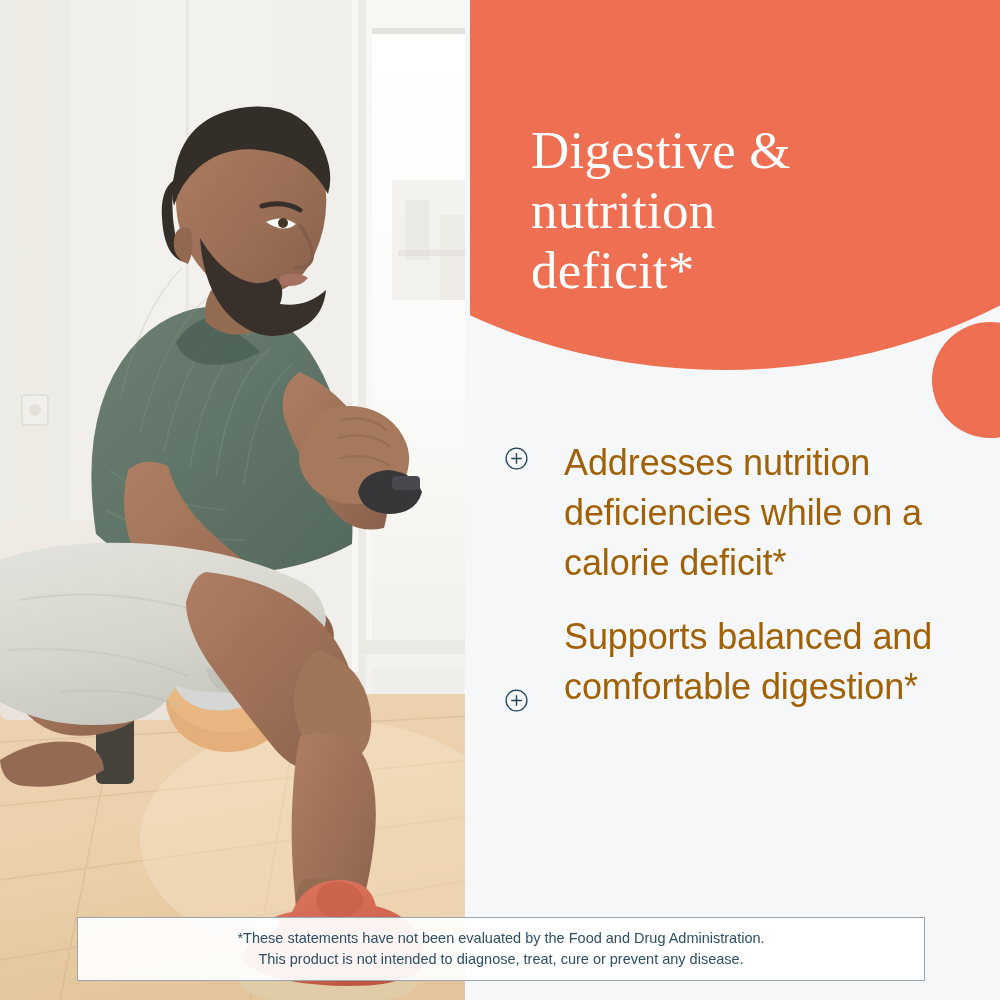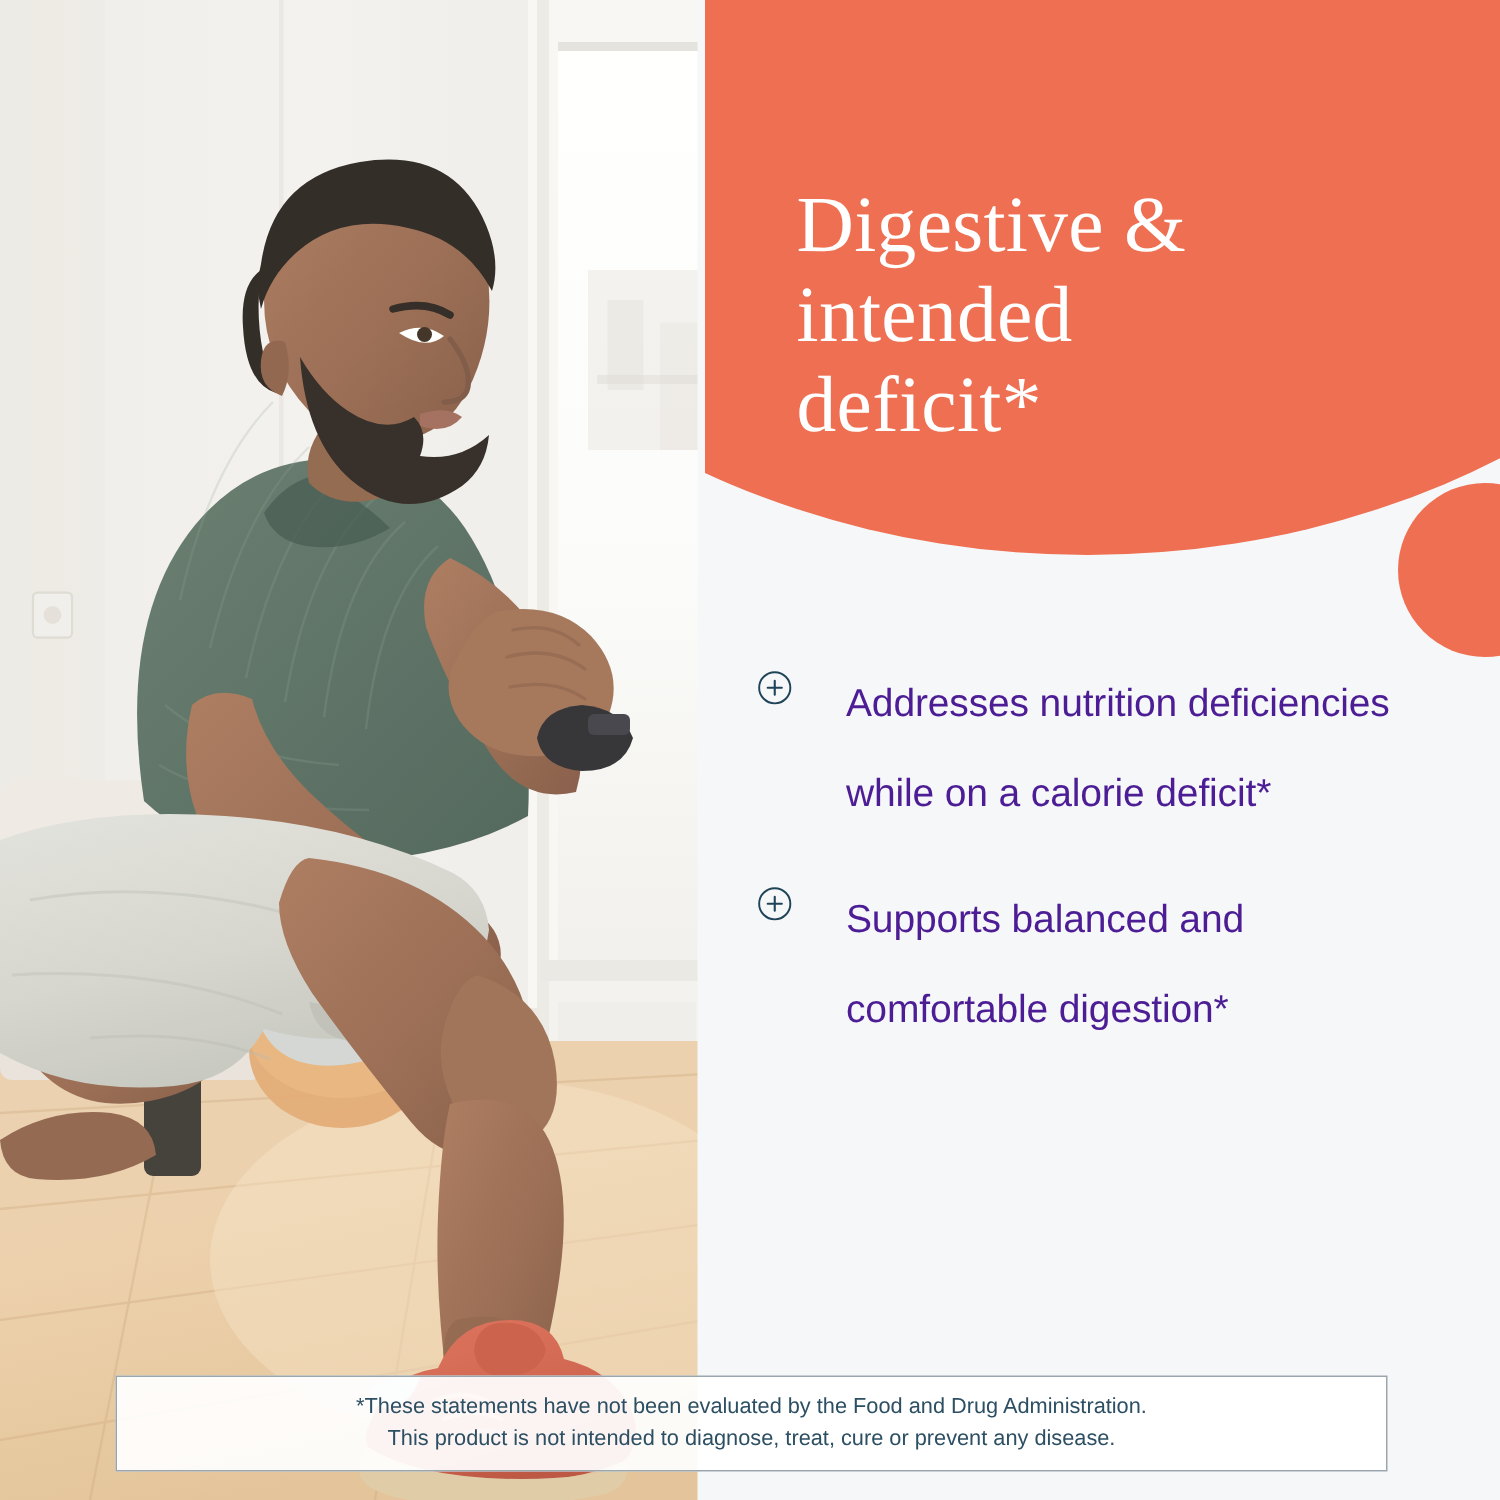--- a/index.html
+++ b/index.html
@@ -86,33 +86,33 @@
   .bullets {
     position: absolute;
     left: 505px; top: 438px;
     width: 440px;
   }
   .bullet {
     display: flex;
     align-items: flex-start;
     margin-bottom: 24px;
   }
-  .bullet:last-child { margin-bottom: 16px; }
+  .bullet:last-child { margin-bottom: 16px; align-items: flex-end; }
   .bullet-icon {
     flex: 0 0 auto;
     width: 23px; height: 23px;
     margin-top: 9px;
     margin-right: 36px;
   }
   .bullet-icon svg { display: block; }
   .bullet-text {
     flex: 1 1 auto;
-    color: #4c1d95;
-    font-size: 26px;
-    line-height: 60px;
+    color: #a16207;
+    font-size: 36px;
+    line-height: 50px;
     font-weight: 400;
     letter-spacing: -0.1px;
   }
 
   
   .disclaimer {
     position: absolute;
     left: 77px; top: 917px;
     width: 848px; height: 64px;
     background: rgba(255,255,255,0.93);
@@ -380,21 +380,21 @@
 
   <div class="hero-blob">
     <div class="blob-fill"></div>
     <div class="blob-shape"></div>
   </div>
 
   <div class="accent-circle"></div>
 
   <h1 class="headline">
     <span class="hl-line">Digestive &amp;</span>
-    <span class="hl-line">intended</span>
+    <span class="hl-line">nutrition</span>
     <span class="hl-line">deficit*</span>
   </h1>
 
   <ul class="bullets" style="list-style:none;margin:0;padding:0;">
     <li class="bullet">
       <span class="bullet-icon">
         <svg width="23" height="23" viewBox="0 0 23 23" xmlns="http://www.w3.org/2000/svg">
           <circle cx="11.5" cy="11.5" r="10.4" fill="none" stroke="#1f4357" stroke-width="1.3"></circle>
           <path d="M11.5 6.8 V16.2 M6.8 11.5 H16.2" stroke="#1f4357" stroke-width="1.4" stroke-linecap="round"></path>
         </svg>

